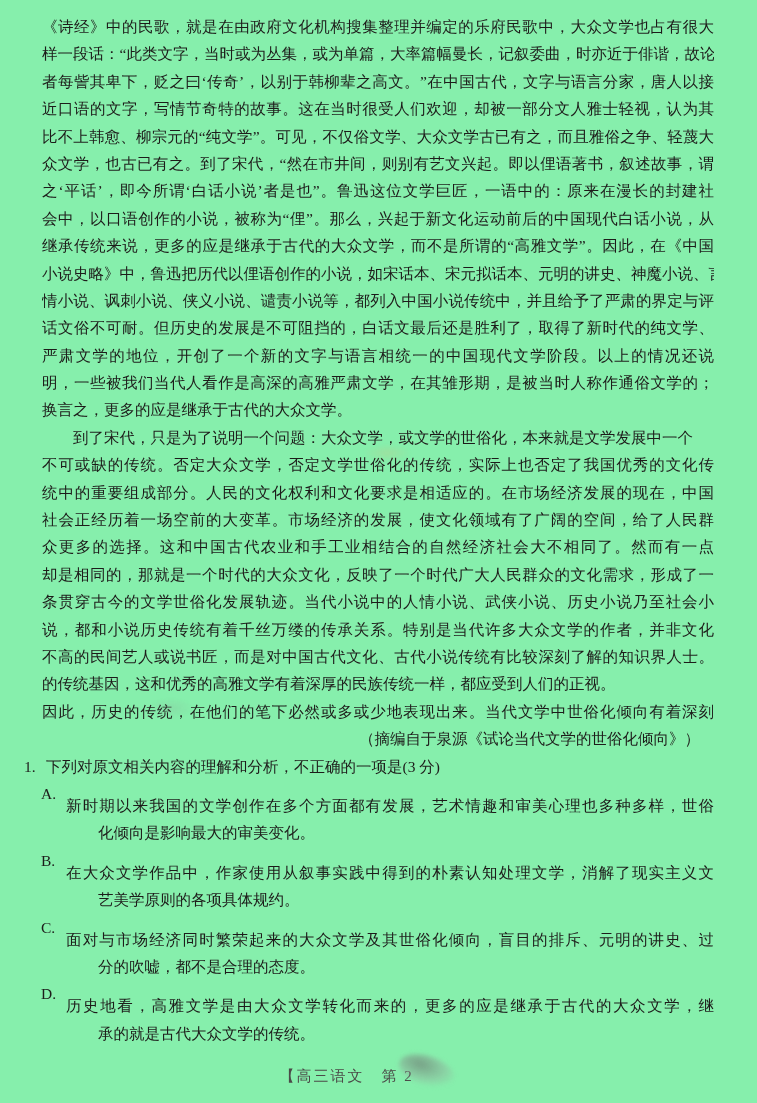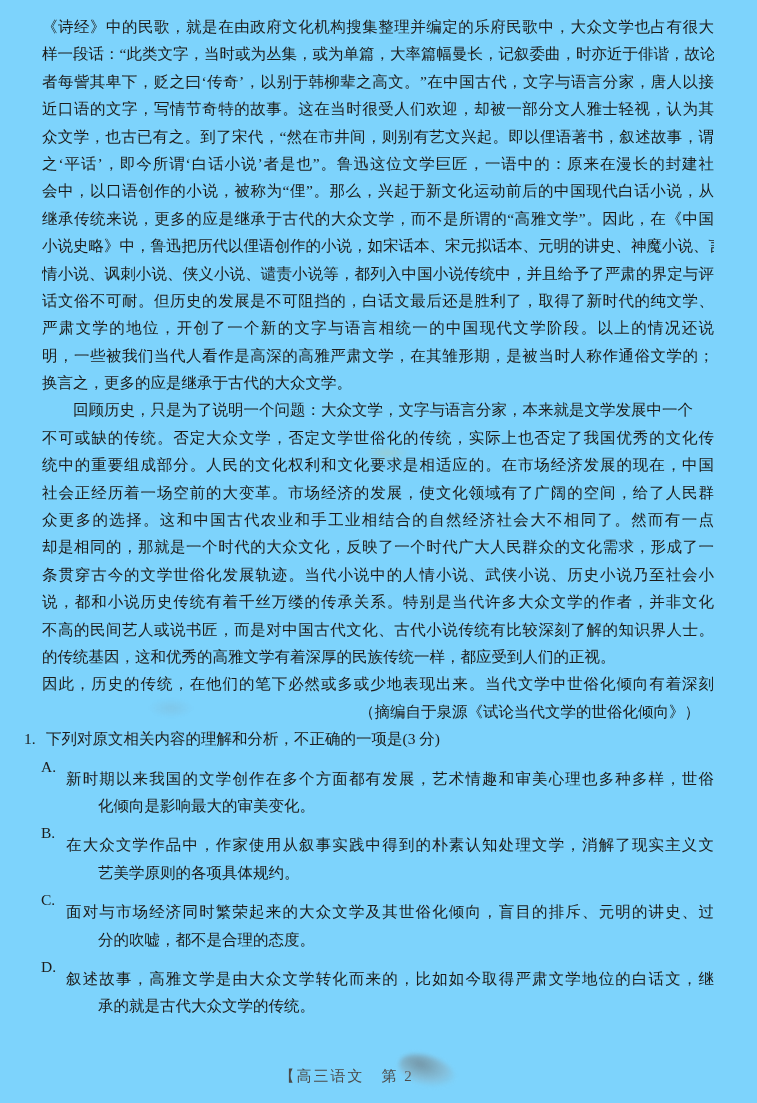--- a/index.html
+++ b/index.html
@@ -1,20 +1,20 @@
 <!DOCTYPE html>
 <html><head>
 <meta charset="utf-8">
 <style>
   html,body{margin:0;padding:0;background:#e8e8e8;}
   .page{
     position:relative;
     width:757px;height:1103px;
     margin:0 auto;
-    background:#7dd3fc;
+    background:#86efac;
     overflow:hidden;
     font-family:"Liberation Serif","DejaVu Serif",serif;
     color:#1d1c1a;
   }
   .content{
     position:absolute;
     top:13px;left:42px;width:672px;
     font-size:15.5px;
     line-height:27.4px;
   }
@@ -98,34 +98,35 @@
 <body>
 
 <div class="page">
   <div class="content">
 
     <div>
       <div class="pline">《诗经》中的民歌，就是在由政府文化机构搜集整理并编定的乐府民歌中，大众文学也占有很大</div>
       <div class="pline">样一段话：“此类文字，当时或为丛集，或为单篇，大率篇幅曼长，记叙委曲，时亦近于俳谐，故论</div>
       <div class="pline">者每訾其卑下，贬之曰‘传奇’，以别于韩柳辈之高文。”在中国古代，文字与语言分家，唐人以接</div>
       <div class="pline">近口语的文字，写情节奇特的故事。这在当时很受人们欢迎，却被一部分文人雅士轻视，认为其</div>
+      <div class="pline">比不上韩愈、柳宗元的“纯文学”。可见，不仅俗文学、大众文学古已有之，而且雅俗之争、轻蔑大</div>
       <div class="pline">众文学，也古已有之。到了宋代，“然在市井间，则别有艺文兴起。即以俚语著书，叙述故事，谓</div>
       <div class="pline">之‘平话’，即今所谓‘白话小说’者是也”。鲁迅这位文学巨匠，一语中的：原来在漫长的封建社</div>
       <div class="pline">会中，以口语创作的小说，被称为“俚”。那么，兴起于新文化运动前后的中国现代白话小说，从</div>
       <div class="pline">继承传统来说，更多的应是继承于古代的大众文学，而不是所谓的“高雅文学”。因此，在《中国</div>
       <div class="pline">小说史略》中，鲁迅把历代以俚语创作的小说，如宋话本、宋元拟话本、元明的讲史、神魔小说、言</div>
       <div class="pline">情小说、讽刺小说、侠义小说、谴责小说等，都列入中国小说传统中，并且给予了严肃的界定与评</div>
       <div class="pline">话文俗不可耐。但历史的发展是不可阻挡的，白话文最后还是胜利了，取得了新时代的纯文学、</div>
       <div class="pline">严肃文学的地位，开创了一个新的文字与语言相统一的中国现代文学阶段。以上的情况还说</div>
       <div class="pline">明，一些被我们当代人看作是高深的高雅严肃文学，在其雏形期，是被当时人称作通俗文学的；</div>
       <div class="pline end">换言之，更多的应是继承于古代的大众文学。</div>
     </div>
 
     <div>
-      <div class="pline end" style="text-indent:31px">回顾历史，只是为了说明一个问题：大众文学，文字与语言分家，本来就是文学发展中一个</div>
+      <div class="pline end" style="text-indent:31px">到了宋代，只是为了说明一个问题：大众文学，或文学的世俗化，本来就是文学发展中一个</div>
       <div class="pline">不可或缺的传统。否定大众文学，否定文学世俗化的传统，实际上也否定了我国优秀的文化传</div>
       <div class="pline">统中的重要组成部分。人民的文化权利和文化要求是相适应的。在市场经济发展的现在，中国</div>
       <div class="pline">社会正经历着一场空前的大变革。市场经济的发展，使文化领域有了广阔的空间，给了人民群</div>
       <div class="pline">众更多的选择。这和中国古代农业和手工业相结合的自然经济社会大不相同了。然而有一点</div>
       <div class="pline">却是相同的，那就是一个时代的大众文化，反映了一个时代广大人民群众的文化需求，形成了一</div>
       <div class="pline">条贯穿古今的文学世俗化发展轨迹。当代小说中的人情小说、武侠小说、历史小说乃至社会小</div>
       <div class="pline">说，都和小说历史传统有着千丝万缕的传承关系。特别是当代许多大众文学的作者，并非文化</div>
       <div class="pline">不高的民间艺人或说书匠，而是对中国古代文化、古代小说传统有比较深刻了解的知识界人士。</div>
       <div class="pline end">的传统基因，这和优秀的高雅文学有着深厚的民族传统一样，都应受到人们的正视。</div>
       <div class="pline">因此，历史的传统，在他们的笔下必然或多或少地表现出来。当代文学中世俗化倾向有着深刻</div>
@@ -158,21 +159,21 @@
       <span class="opt-label">C.</span>
       <div class="opt-body">
         <div class="l1">面对与市场经济同时繁荣起来的大众文学及其世俗化倾向，盲目的排斥、元明的讲史、过</div>
         <div class="l2">分的吹嘘，都不是合理的态度。</div>
       </div>
     </div>
 
     <div class="option">
       <span class="opt-label">D.</span>
       <div class="opt-body">
-        <div class="l1">叙述故事，高雅文学是由大众文学转化而来的，比如如今取得严肃文学地位的白话文，继</div>
+        <div class="l1">历史地看，高雅文学是由大众文学转化而来的，更多的应是继承于古代的大众文学，继</div>
         <div class="l2">承的就是古代大众文学的传统。</div>
       </div>
     </div>
 
   </div>
 
   <div class="footer">
     <span class="footer-inner">【高三语文　第 2</span>
   </div>
 

